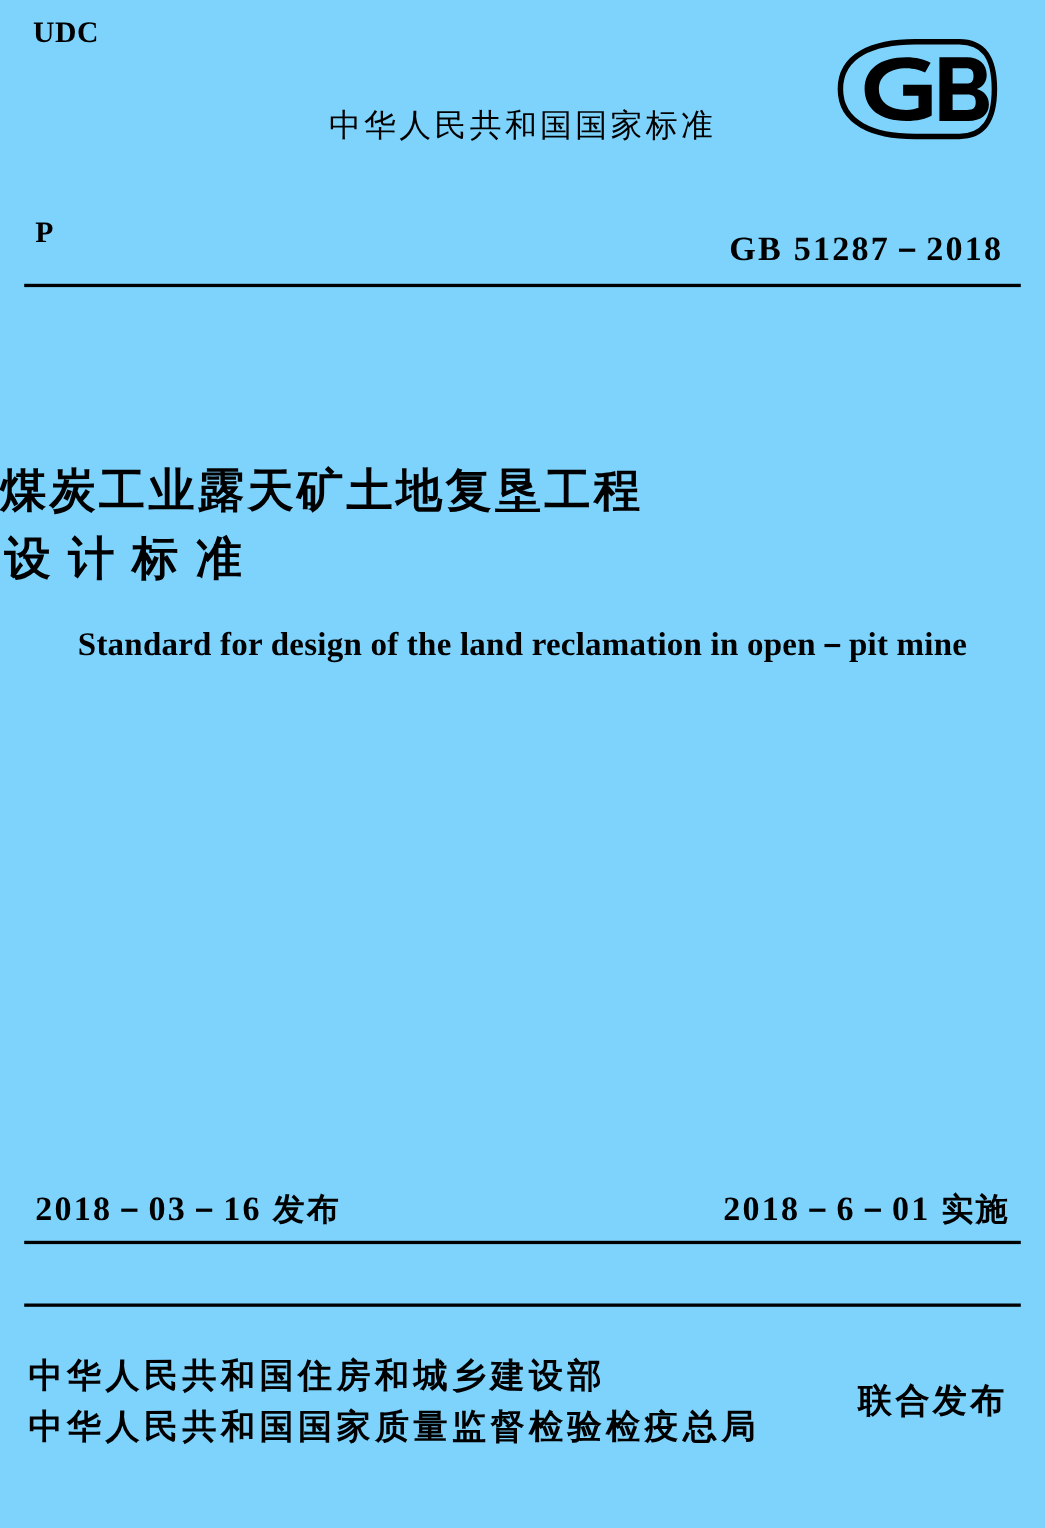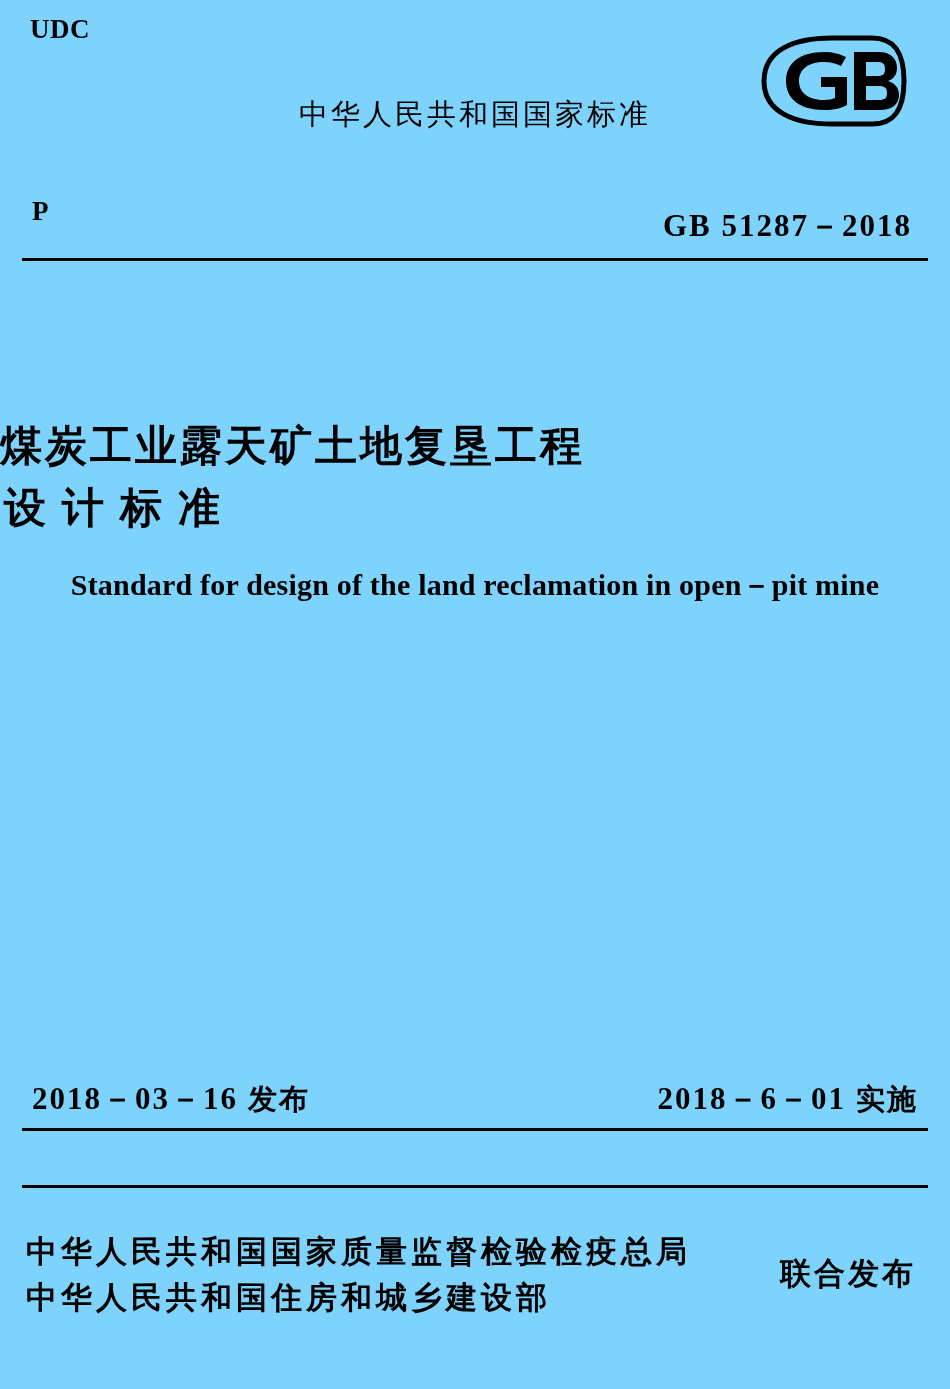--- a/index.html
+++ b/index.html
@@ -196,19 +196,19 @@
     </div>
     <div class="date-item">
       <span>2018－6－01</span><span class="cn">实施</span>
     </div>
   </div>
 
   <div class="rule rule-mid"></div>
   <div class="rule rule-bottom"></div>
 
   <div class="publishers">
+    <div>中华人民共和国住房和城乡建设部</div>
     <div>中华人民共和国国家质量监督检验检疫总局</div>
-    <div>中华人民共和国住房和城乡建设部</div>
   </div>
 
   <div class="joint">联合发布</div>
 
 </div>
 
 </body></html>

